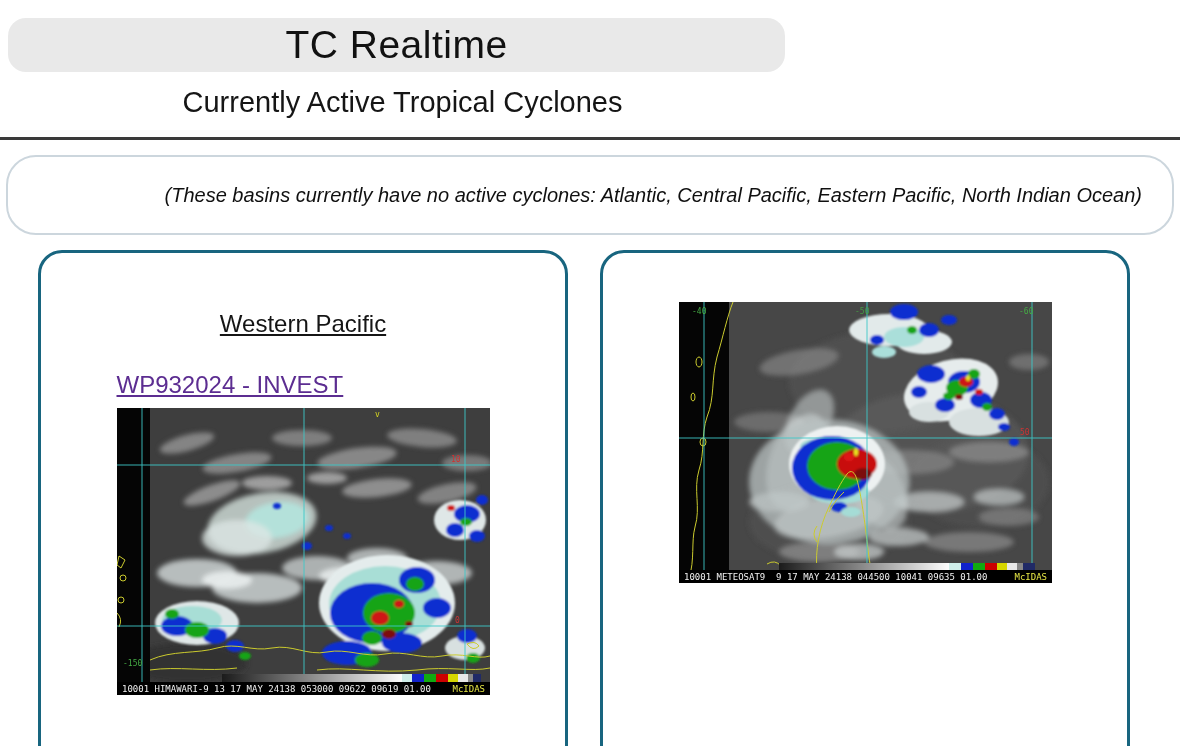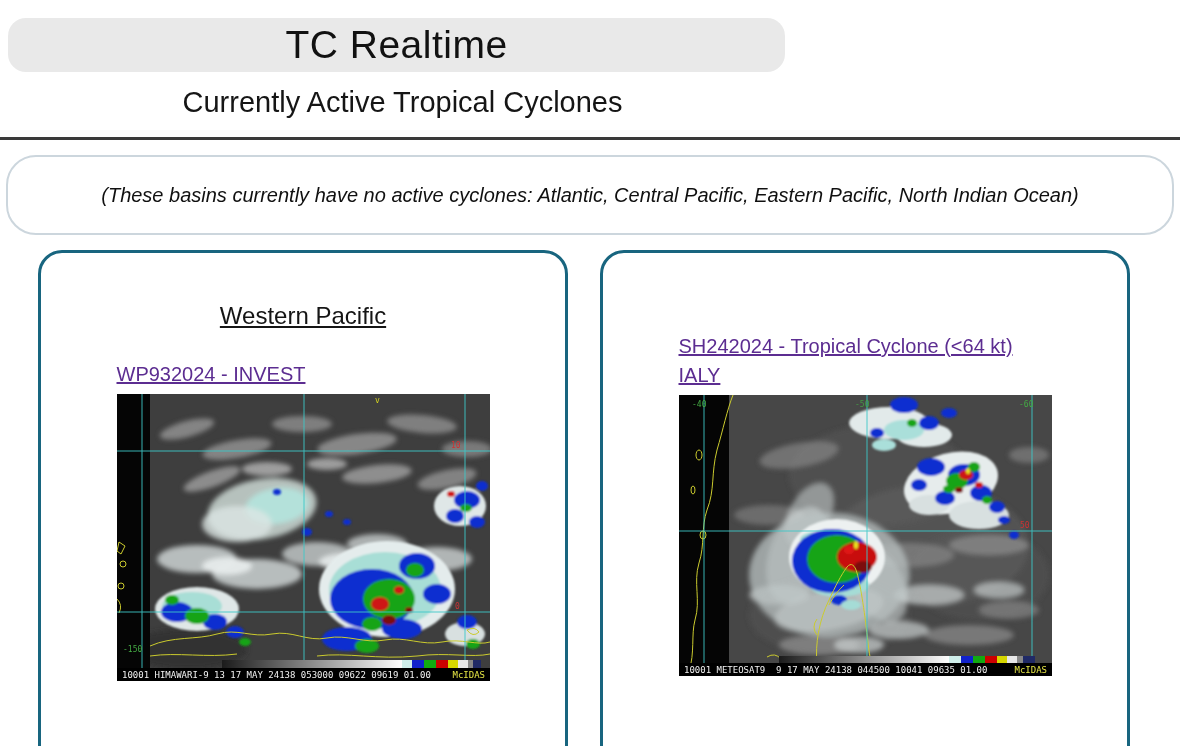--- a/index.html
+++ b/index.html
@@ -18,32 +18,32 @@
   .header-wrap{width:793px;}
   .title-pill{
     margin:18px 8px 0 8px;height:54px;background:var(--title-bg);
     border-radius:18px;display:flex;align-items:center;justify-content:center;
   }
   .title-pill .t{font-size:39px;letter-spacing:.5px;color:#111;}
   h2.subtitle{margin:14px 0 0 12px;font-size:29px;font-weight:400;text-align:center;color:#151515;}
   .rule{margin-top:18px;height:0;border-top:3px solid var(--rule);width:1180px;}
   .notice-box{
     margin:15px 6px 0 6px;border:2px solid var(--notice-border);border-radius:30px;
-    min-height:80px;display:flex;align-items:center;justify-content:center;
+    min-height:80px;display:flex;align-items:center;justify-content:flex-end;
     padding:8px 30px;
   }
   .notice-box .n{font-style:italic;font-size:20px;line-height:1.6;text-align:center;color:#101010;}
   .cards-row{margin:15px 0 0 38px;display:flex;gap:32px;align-items:flex-start;}
   .card{
     width:530px;height:560px;border:3px solid var(--card-border);border-radius:24px;
     padding-top:49px;background:#fff;
   }
-  h3.basin{margin:0;font-size:24px;font-weight:400;text-align:center;text-decoration:underline;color:#151515;}
+  h3.basin{margin:8px;font-size:24px;font-weight:400;text-align:center;text-decoration:underline;color:#151515;}
   .card-content{width:373px;margin:0 auto;}
-  p.storm{margin:30px 0 5px 0;font-size:20px;line-height:1.45;}
+  p.storm{margin:30px 0 5px 0;font-size:24px;line-height:1.45;}
   p.storm a{color:var(--link);text-decoration:underline;}
   svg.sat{display:block;}
   .satcap{font-family:"DejaVu Sans Mono","Liberation Mono",monospace;font-size:9px;fill:#f2f2f2;}
   .satcap.brand{fill:#e6e645;}
   .gridlab{font-family:"DejaVu Sans Mono","Liberation Mono",monospace;font-size:8px;}
 </style>
 </head>
 <body>
 
 <div class="header-wrap">
@@ -190,23 +190,20 @@
           <rect x="0" y="274" width="373" height="13" fill="#000000"></rect>
           <text class="satcap" x="5" y="284" xml:space="preserve">10001 HIMAWARI-9 13 17 MAY 24138 053000 09622 09619 01.00</text>
           <text class="satcap brand" x="368" y="284" text-anchor="end">McIDAS</text>
         </g>
       </svg>
     </div>
   </div>
 
   <div class="card">
     <div class="card-content">
-      <p class="storm">
-        <a href="#">SH242024 - Tropical Cyclone (&lt;64 kt) IALY</a>
-      </p>
       <svg class="sat" width="373" height="281" viewBox="0 0 373 281">
         <defs>
           <filter id="bR" x="-40%" y="-40%" width="180%" height="180%">
               <feGaussianBlur stdDeviation="2.4"></feGaussianBlur>
             </filter>
           <filter id="bR2" x="-40%" y="-40%" width="180%" height="180%">
               <feGaussianBlur stdDeviation="1.1"></feGaussianBlur>
             </filter>
           <linearGradient id="grayrampR" x1="0" y1="0" x2="1" y2="0">
             <stop offset="0" stop-color="#1b1b1b"></stop>

